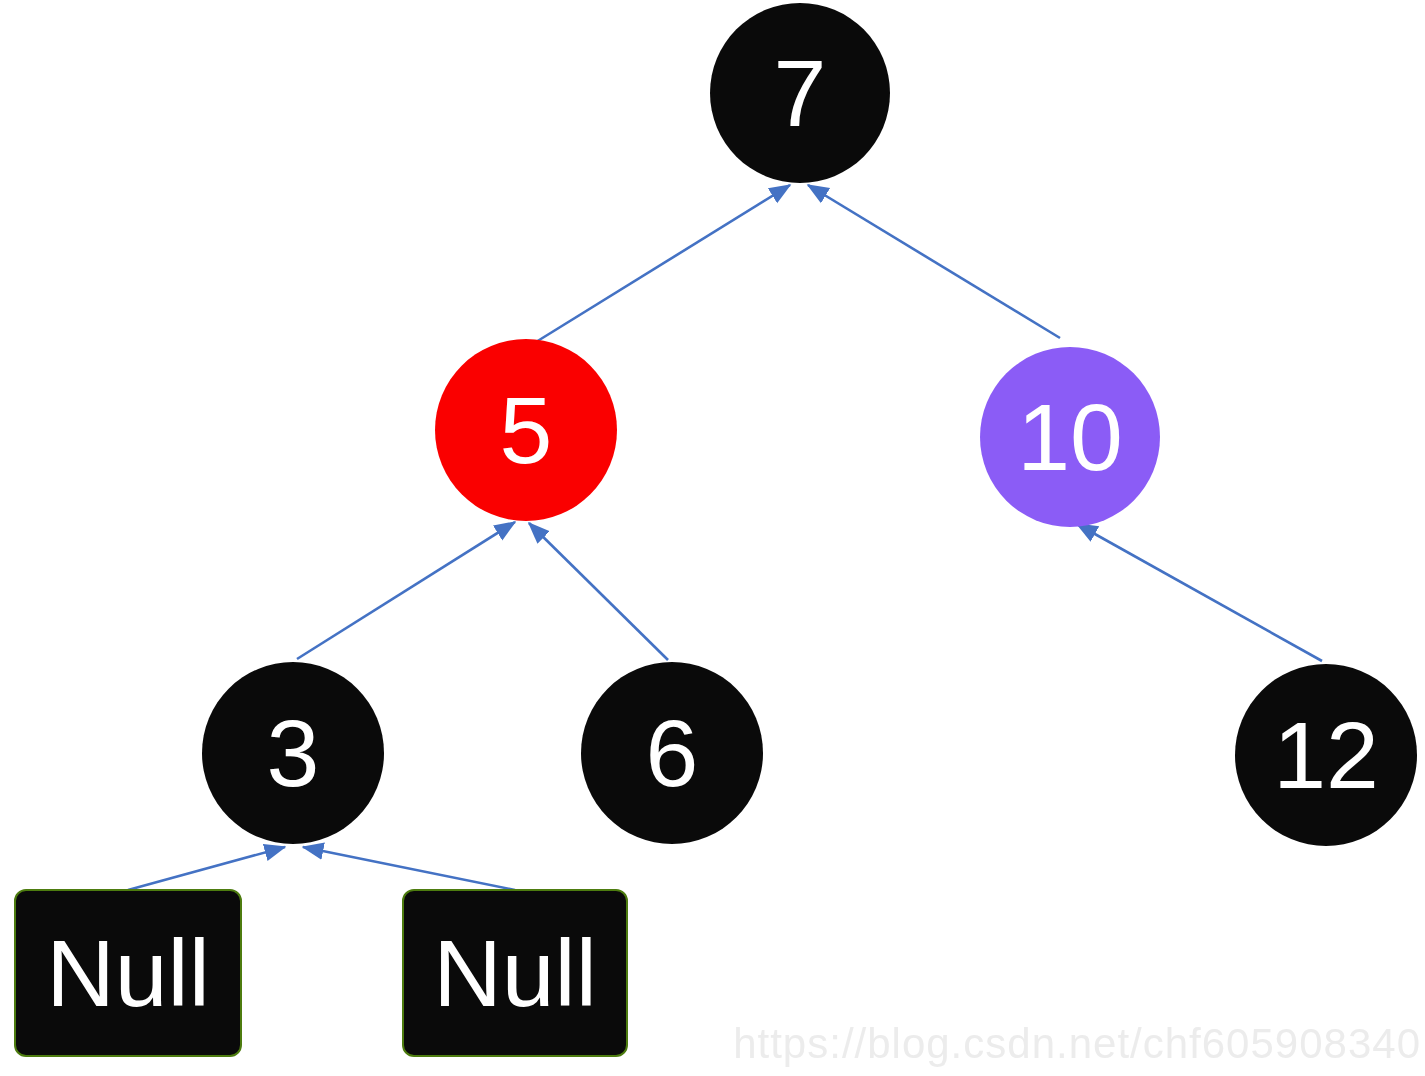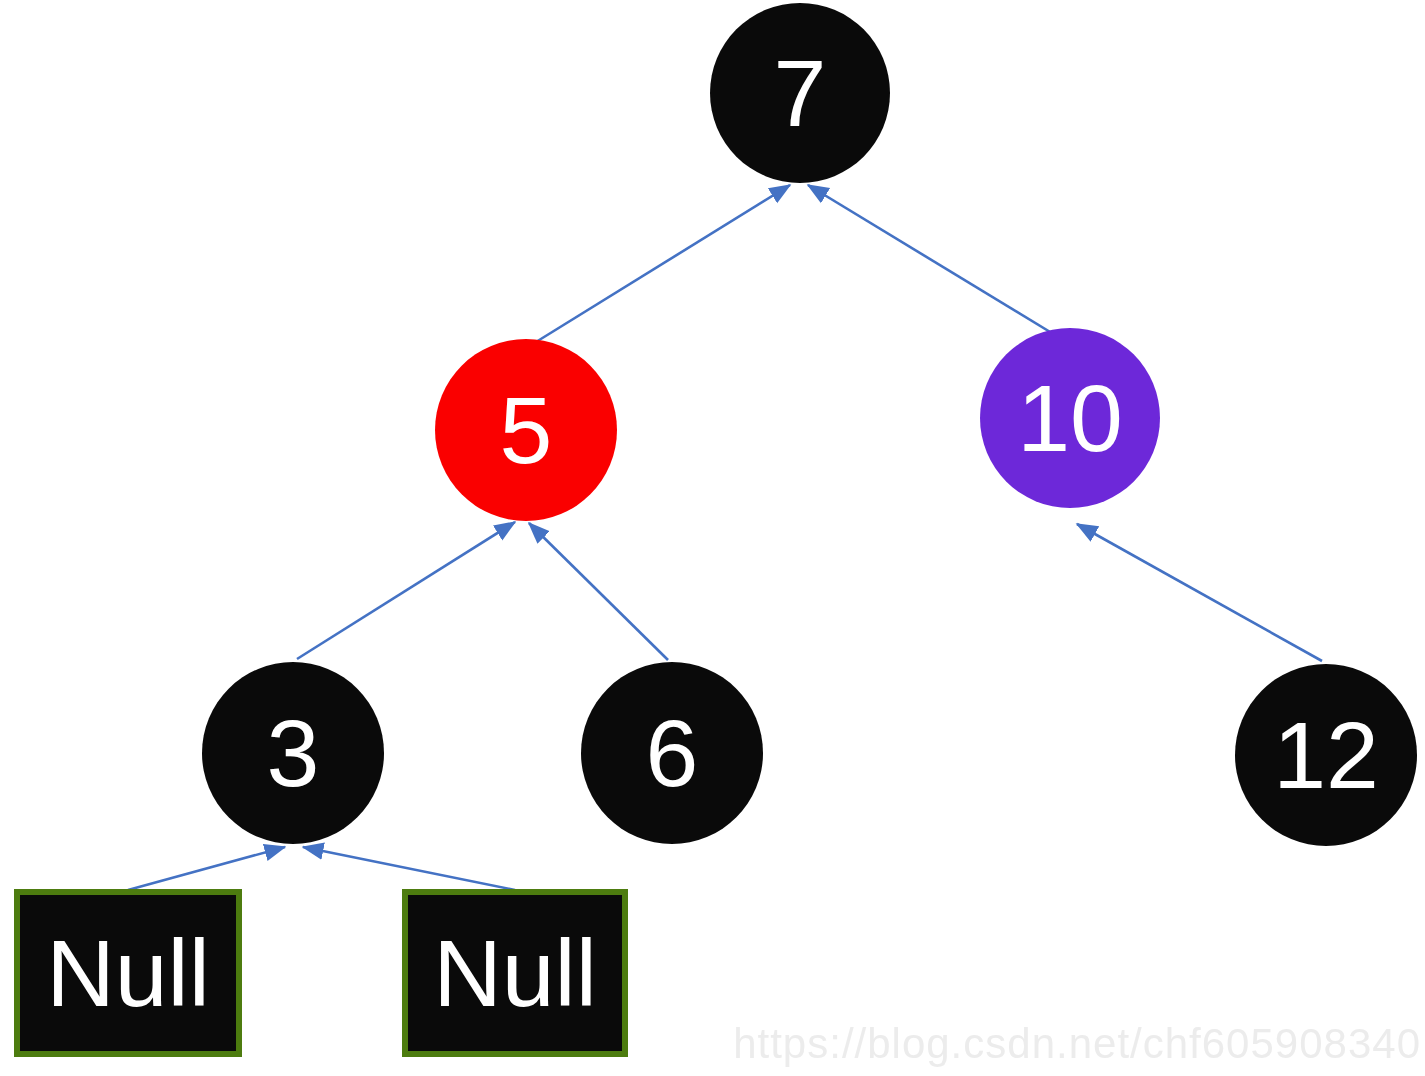--- a/index.html
+++ b/index.html
@@ -28,22 +28,22 @@
     display: flex;
     align-items: center;
     justify-content: center;
     color: #ffffff;
     box-sizing: border-box;
   }
   .node.circle {
     border-radius: 50%;
   }
   .node.rect {
-    border-radius: 0;
-    border: 6px solid #4d7c0f;
+    border-radius: 12px;
+    border: 2px solid #4d7c0f;
   }
   .node .label {
     font-size: 95px;
     line-height: 1;
     color: #ffffff;
     user-select: none;
   }
   .watermark {
     position: absolute;
     right: 4px;
@@ -76,21 +76,21 @@
         <line x1="515" y1="890" x2="303" y2="847" stroke="#4472c4" stroke-width="2.6" marker-end="url(#arrowhead)"></line>
       </g>
   </svg>
 
   <div class="node circle" style="background: rgb(10, 10, 10); left: 710px; top: 3px; width: 180px; height: 180px;">
     <span class="label" style="color: rgb(255, 255, 255);">7</span>
   </div>
   <div class="node circle" style="background: rgb(250, 0, 0); left: 435px; top: 339px; width: 182px; height: 182px;">
     <span class="label" style="color: rgb(255, 255, 255);">5</span>
   </div>
-  <div class="node circle" style="background: #6d28d9; left: 980px; top: 328px; width: 180px; height: 180px;">
+  <div class="node circle" style="background: #8b5cf6; left: 980px; top: 347px; width: 180px; height: 180px;">
     <span class="label" style="color: rgb(255, 255, 255);">10</span>
   </div>
   <div class="node circle" style="background: rgb(10, 10, 10); left: 202px; top: 662px; width: 182px; height: 182px;">
     <span class="label" style="color: rgb(255, 255, 255);">3</span>
   </div>
   <div class="node circle" style="background: rgb(10, 10, 10); left: 581px; top: 662px; width: 182px; height: 182px;">
     <span class="label" style="color: rgb(255, 255, 255);">6</span>
   </div>
   <div class="node circle" style="background: rgb(10, 10, 10); left: 1235px; top: 664px; width: 182px; height: 182px;">
     <span class="label" style="color: rgb(255, 255, 255);">12</span>

